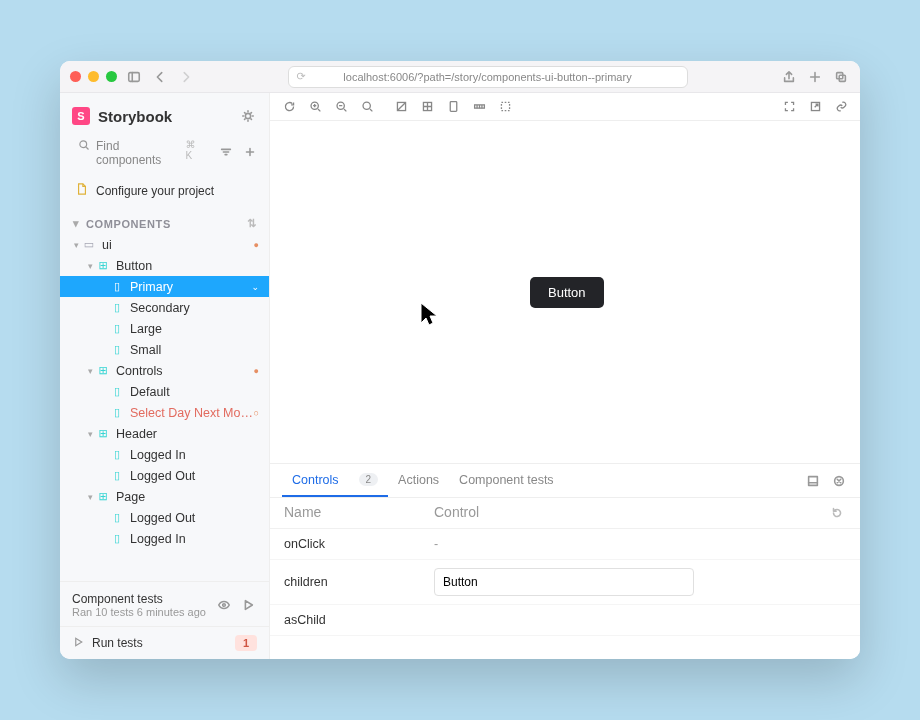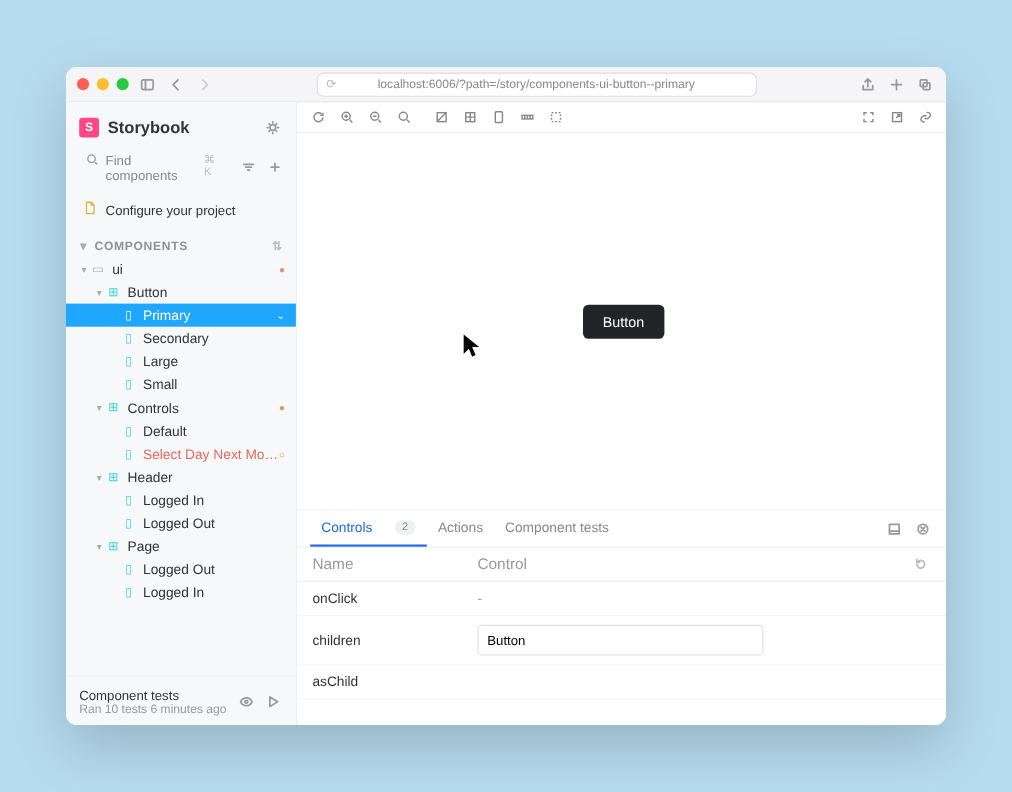--- a/index.html
+++ b/index.html
@@ -301,20 +301,27 @@
                   <circle cx="8" cy="8" r="1.5"></circle>
                 </svg>
               </span>
             <span class="tb-icon">
                 <svg viewBox="0 0 16 16">
                   <path d="M5 3v10l8-5z"></path>
                 </svg>
               </span>
           </div>
         </div>
+        <div class="run-tests">
+          <span><svg width="12" height="12" viewBox="0 0 16 16" stroke="#999" fill="none" stroke-width="1.6">
+                <path d="M5 3v10l8-5z"></path>
+              </svg></span>
+          <span>Run tests</span>
+          <span class="badge">1</span>
+        </div>
       </div>
     </div>
 
     <div class="main">
       <div class="toolbar">
         <div class="group">
           <span class="tool">
               <svg viewBox="0 0 16 16">
                 <path d="M13 8a5 5 0 1 1-1.5-3.5M13 3v3h-3"></path>
               </svg>

